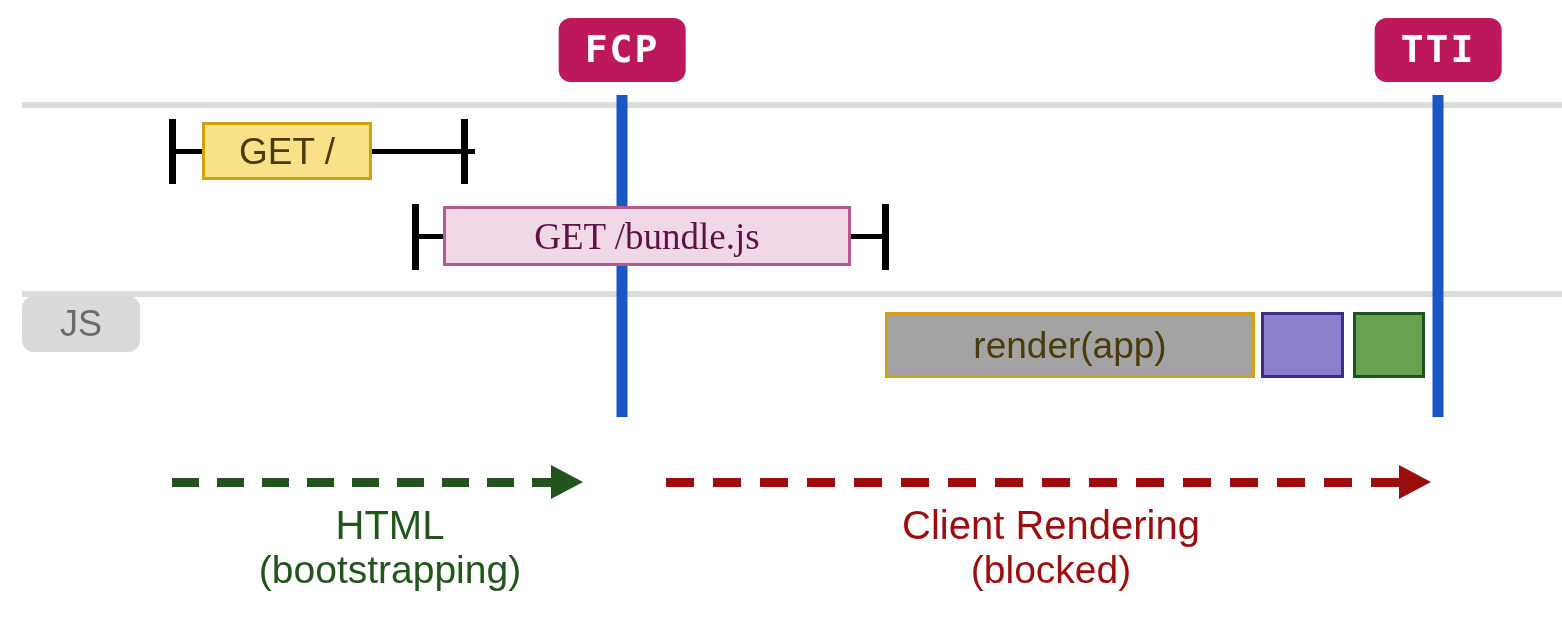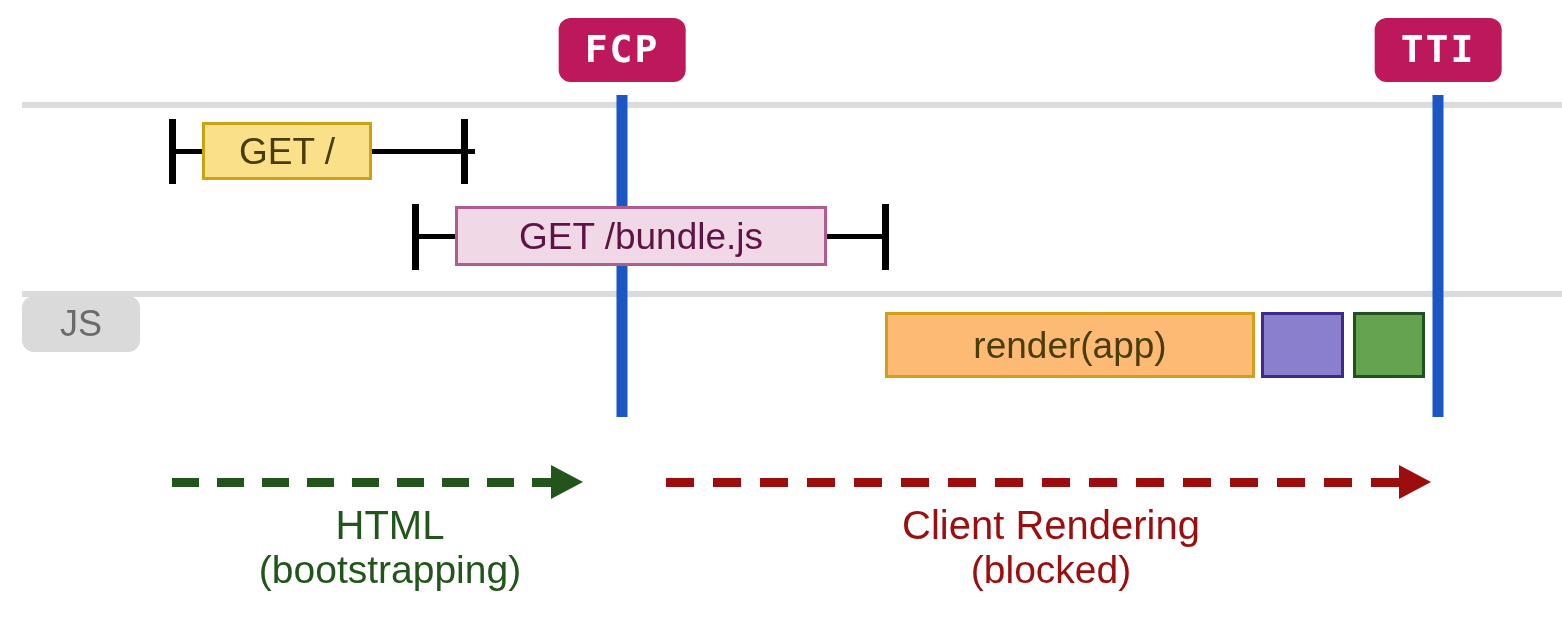--- a/index.html
+++ b/index.html
@@ -89,21 +89,21 @@
     background: #fbe08a;
     border-color: #caa214;
     color: #4a3c09;
   }
   .bar.net-bundle {
     background: #f0d8e6;
     border-color: #b05c90;
     color: #5e1345;
   }
   .bar.js-render {
-    background: #fdba74;
+    background: #a3a3a3;
     border-color: #d2a017;
     color: #4a3c09;
   }
   .bar.js-purple {
     background: #8a7fcc;
     border-color: #3f2a8c;
   }
   .bar.js-green {
     background: #66a34f;
     border-color: #1f5220;
@@ -176,21 +176,21 @@
 
   <div class="whisker-cap" style="left:412px; top:204px; height:66px;"></div>
   <div class="whisker-line" style="left:412px; top:234px; width:476px;"></div>
   <div class="whisker-cap" style="left:882px; top:204px; height:66px;"></div>
 
   <div class="milestone">
     <div class="stem" style="left:622px; top:95px; height:322px;"></div>
     <div class="badge" style="left:622px; top:18px;">FCP</div>
   </div>
 
-  <div class="bar net-bundle" style="left:455px; top:206px; width:372px; height:60px;">
+  <div class="bar net-bundle" style="left:443px; top:206px; width:408px; height:60px;font-family:Liberation Serif, serif;">
     <span>GET /bundle.js</span>
   </div>
 
   <div class="milestone">
     <div class="stem" style="left:1438px; top:95px; height:322px;"></div>
     <div class="badge" style="left:1438px; top:18px;">TTI</div>
   </div>
 
   <div class="bar js-render" style="left:885px; top:312px; width:370px; height:66px;">
     <span>render(app)</span>

